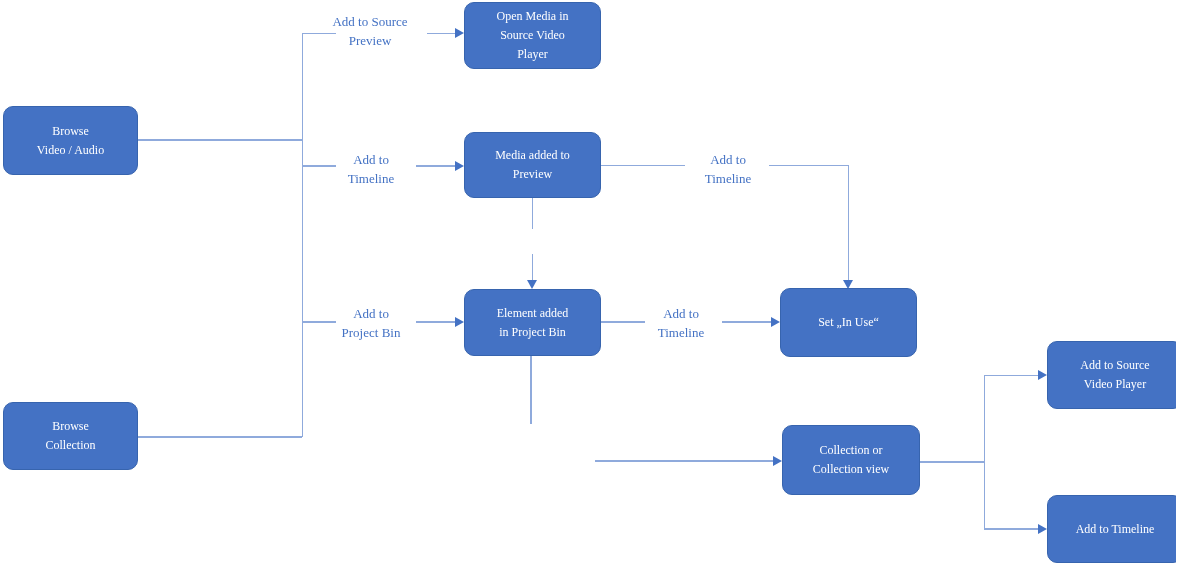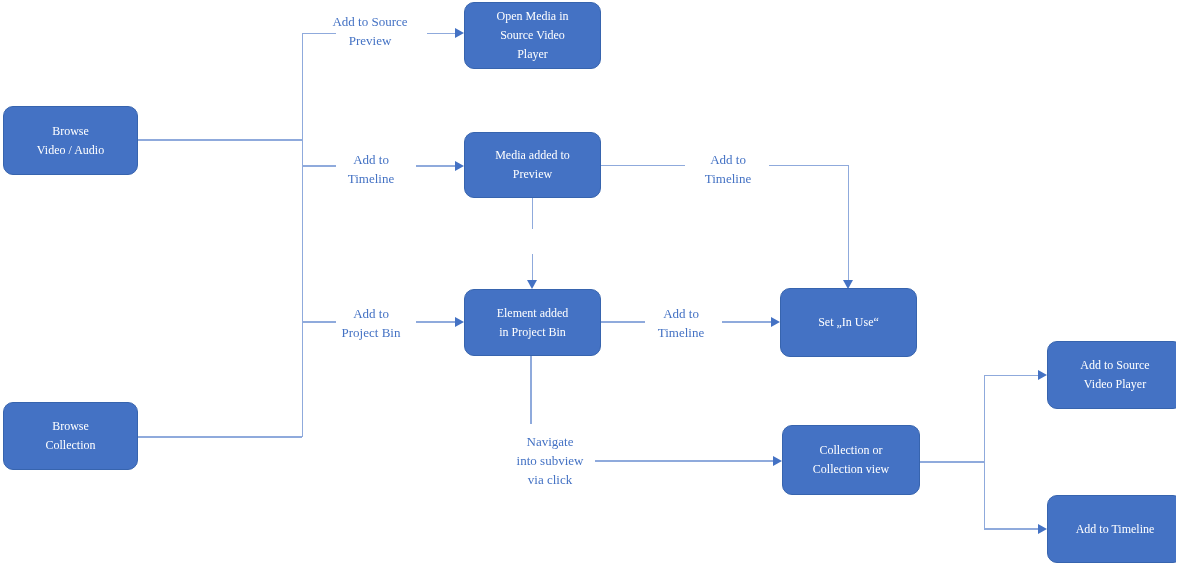--- a/index.html
+++ b/index.html
@@ -103,23 +103,20 @@
   <div class="elabel" style="left:315px;top:12px;width:110px;">Add to Source
 Preview</div>
   <div class="elabel" style="left:326px;top:150px;width:90px;">Add to
 Timeline</div>
   <div class="elabel" style="left:683px;top:150px;width:90px;">Add to
 Timeline</div>
   <div class="elabel" style="left:321px;top:304px;width:100px;">Add to
 Project Bin</div>
   <div class="elabel" style="left:636px;top:304px;width:90px;">Add to
 Timeline</div>
-  <div class="elabel" style="left:495px;top:432px;width:110px;">Navigate
-into subview
-via click</div>
 
   <div class="node" style="left:3px;top:106px;width:135px;height:69px;">Browse
 Video / Audio</div>
   <div class="node" style="left:464px;top:2px;width:137px;height:67px;">Open Media in
 Source Video
 Player</div>
   <div class="node" style="left:464px;top:132px;width:137px;height:66px;">Media added to
 Preview</div>
   <div class="node" style="left:464px;top:289px;width:137px;height:67px;">Element added
 in Project Bin</div>

